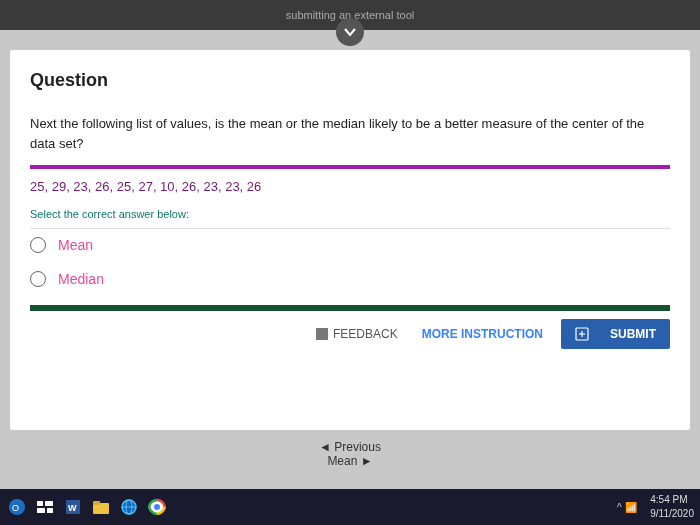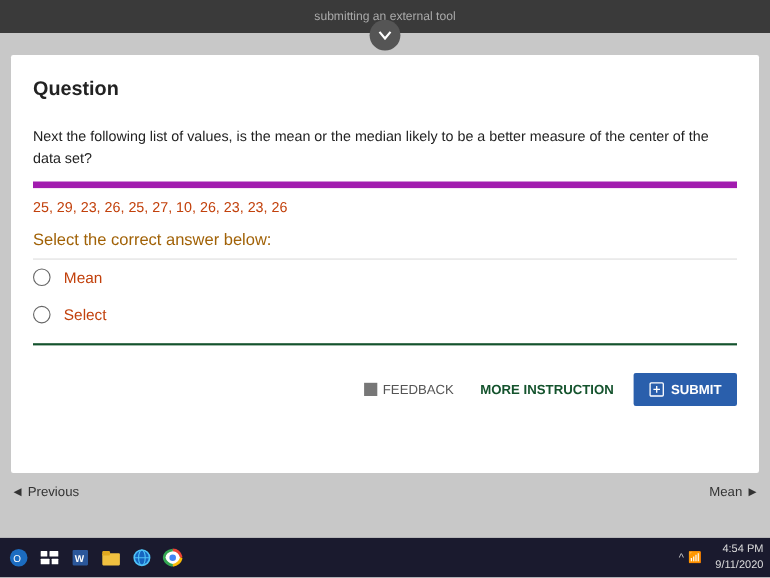--- a/index.html
+++ b/index.html
@@ -66,30 +66,30 @@
 
     .question-body {
       font-size: 13px;
       color: #222;
       line-height: 1.5;
       margin-bottom: 12px;
     }
 
     .data-values {
       font-size: 13px;
-      color: #c2410c;
+      color: #701a75;
       font-weight: normal;
       margin-bottom: 14px;
-      border-top: 6px solid #a21caf;
+      border-top: 4px solid #a21caf;
       padding-top: 10px;
     }
 
     .select-label {
-      font-size: 15px;
-      color: #a16207;
+      font-size: 11px;
+      color: #0f766e;
       margin-bottom: 4px;
       border-bottom: 1px solid #ddd;
       padding-bottom: 8px;
     }
 
     .answer-options {
       margin-top: 8px;
     }
 
     .answer-option {
@@ -104,78 +104,79 @@
       height: 16px;
       border: 1.5px solid #666;
       border-radius: 50%;
       margin-right: 12px;
       flex-shrink: 0;
       background: #fff;
     }
 
     .option-label {
       font-size: 14px;
-      color: #c2410c;
+      color: #ec4899;
     }
 
     .bottom-actions {
       display: flex;
       align-items: center;
       justify-content: flex-end;
       gap: 12px;
-      padding-top: 25px;
-      border-top: 2px solid #14532d;
+      padding-top: 8px;
+      border-top: 6px solid #14532d;
     }
 
     .feedback-btn {
       display: flex;
       align-items: center;
       gap: 5px;
       font-size: 12px;
       color: #555;
       cursor: pointer;
       background: none;
       border: none;
       padding: 4px 6px;
     }
 
     .more-instruction-btn {
       font-size: 12px;
-      color: #14532d;
+      color: #3b82f6;
       cursor: pointer;
       background: none;
       border: none;
       padding: 4px 6px;
       font-weight: bold;
     }
 
     .submit-btn {
       background: #2a5fac;
       color: #fff;
       font-size: 12px;
       font-weight: bold;
       border: none;
       padding: 8px 14px;
       cursor: pointer;
       border-radius: 2px;
       display: flex;
       align-items: center;
-      gap: 6px;
+      gap: 21px;
     }
 
     .submit-icon {
       width: 14px;
       height: 14px;
     }
 
     .nav-row {
       display: flex;
       justify-content: space-between;
       align-items: center;
       margin: 6px 10px 0 10px;
+      flex-direction: column;
     }
 
     .prev-link {
       font-size: 12px;
       color: #333;
       cursor: pointer;
     }
 
     .next-link {
       font-size: 12px;
@@ -208,21 +209,21 @@
     .taskbar-icon svg {
       width: 18px;
       height: 18px;
     }
 
     .taskbar-spacer { flex: 1; }
 
     .taskbar-clock {
       font-size: 10px;
       color: #ddd;
-      text-align: right;
+      text-align: left;
       line-height: 1.4;
     }
 
     .taskbar-systray {
       display: flex;
       align-items: center;
       gap: 4px;
       margin-right: 6px;
     }
 
@@ -254,21 +255,21 @@
 
   <div class="select-label">Select the correct answer below:</div>
 
   <div class="answer-options">
     <div class="answer-option">
       <div class="radio-circle"></div>
       <span class="option-label">Mean</span>
     </div>
     <div class="answer-option">
       <div class="radio-circle"></div>
-      <span class="option-label">Select</span>
+      <span class="option-label">Median</span>
     </div>
   </div>
 
   <div class="bottom-actions">
     <button class="feedback-btn">
       <span style="display:inline-block;width:12px;height:12px;background:#777;"></span>
       <span>FEEDBACK</span>
     </button>
 
     <button class="more-instruction-btn">

